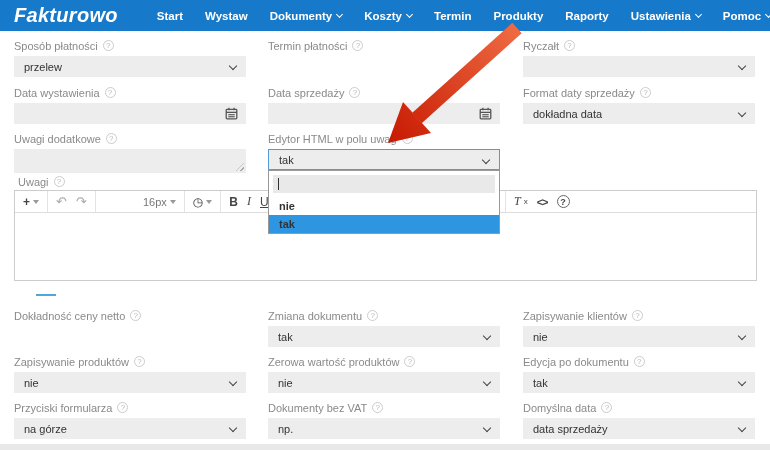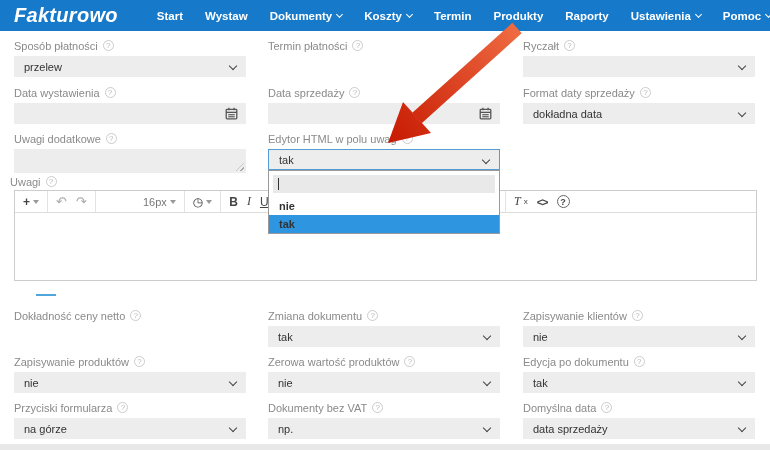--- a/index.html
+++ b/index.html
@@ -225,21 +225,21 @@
         <div class="dd-search">
             <span class="cursor"></span>
             <span></span>
           </div>
       </div>
       <div class="dd-opt">nie</div>
       <div class="dd-opt selected">tak</div>
     </div>
   </div>
 
-  <div class="field" style="left:10px;top:176px">
+  <div class="field" style="left:18px;top:176px">
     <div class="flabel">
         <span>Uwagi</span>
         <span class="help">?</span>
       </div>
   </div>
 
   <div class="editor">
     <div class="toolbar">
       <div class="tb-group">
         <span class="tbtn">

